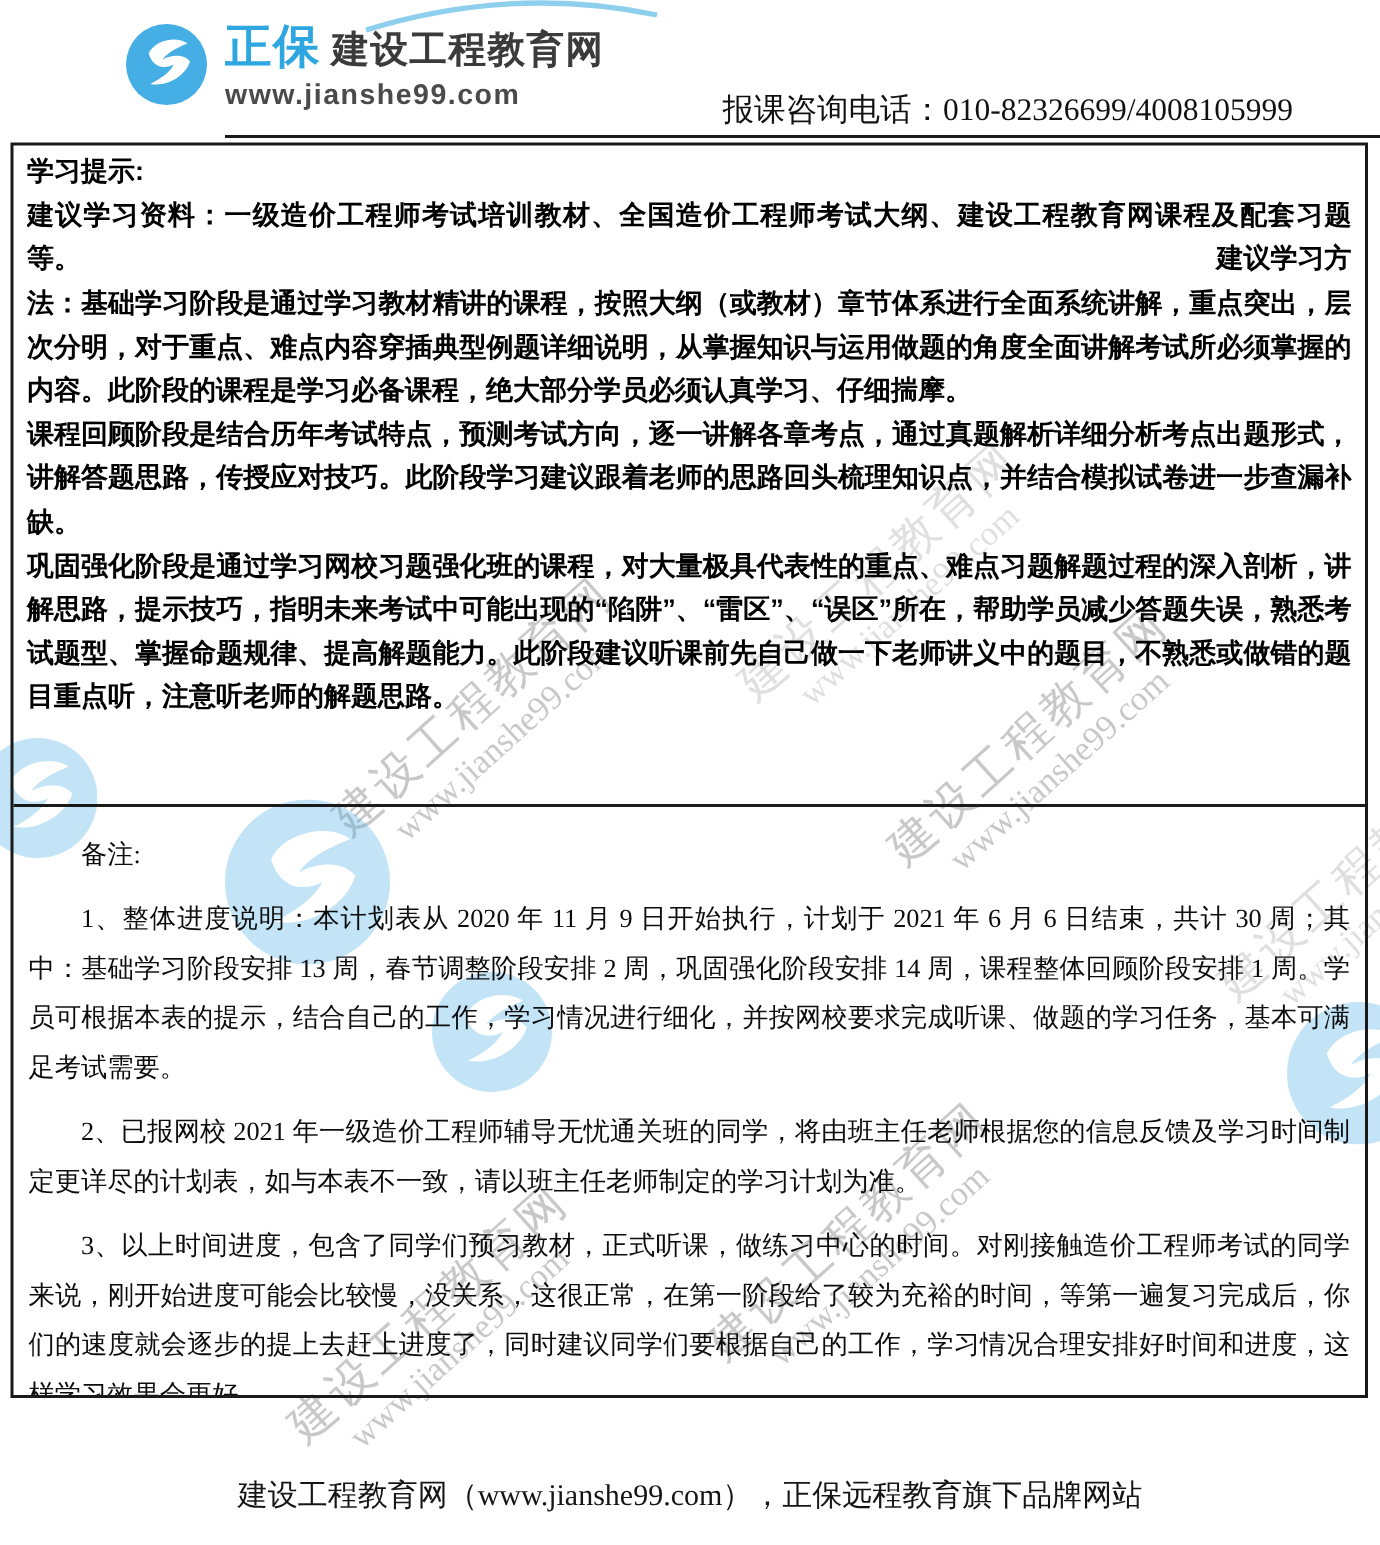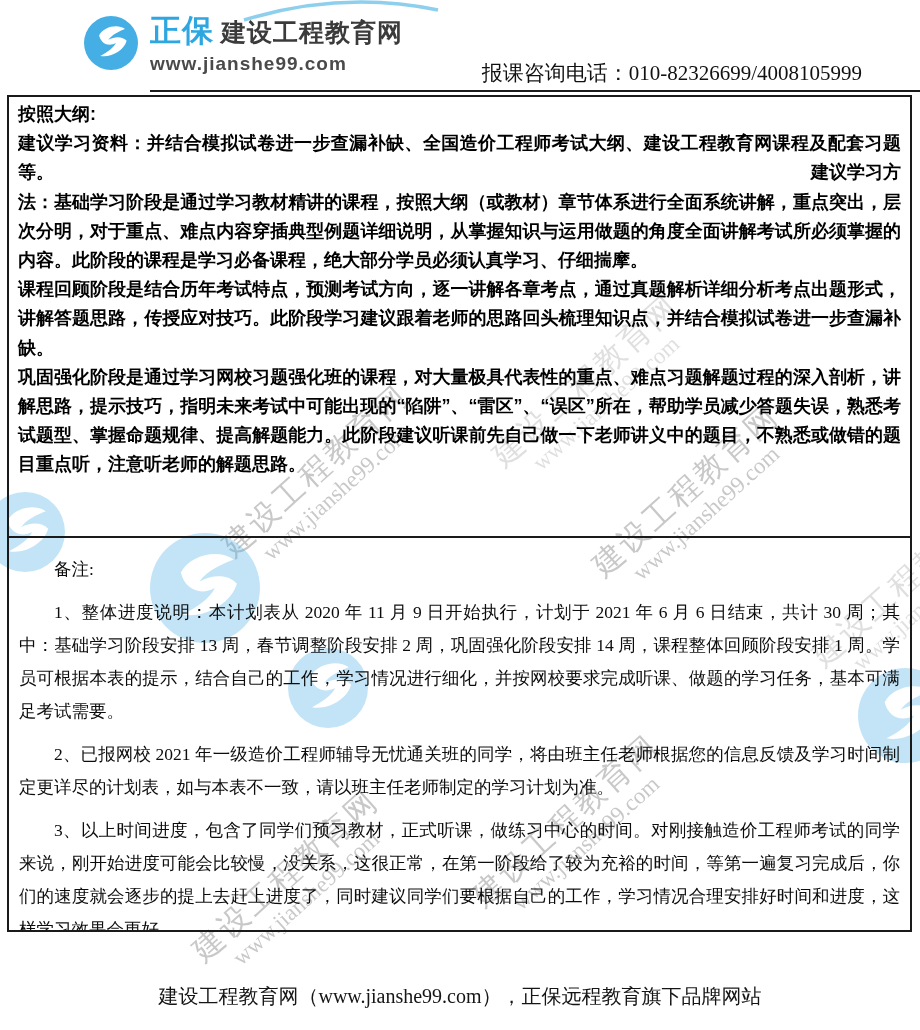--- a/index.html
+++ b/index.html
@@ -135,22 +135,22 @@
       </div>
       <div class="brand-url">www.jianshe99.com</div>
     </div>
   </div>
   <div class="phone-line">报课咨询电话：010-82326699/4008105999</div>
   <div class="header-rule"></div>
 
   <div class="doc-table">
 
     <div class="cell-tips">
-      <p>按照大纲:</p>
-      <p class="fill-line">建议学习资料：并结合模拟试卷进一步查漏补缺、全国造价工程师考试大纲、建设工程教育网课程及配套习题</p>
+      <p>学习提示:</p>
+      <p class="fill-line">建议学习资料：一级造价工程师考试培训教材、全国造价工程师考试大纲、建设工程教育网课程及配套习题</p>
       <div class="split-line">
         <span>等。</span>
         <span>建议学习方</span>
       </div>
       <p>法：基础学习阶段是通过学习教材精讲的课程，按照大纲（或教材）章节体系进行全面系统讲解，重点突出，层次分明，对于重点、难点内容穿插典型例题详细说明，从掌握知识与运用做题的角度全面讲解考试所必须掌握的内容。此阶段的课程是学习必备课程，绝大部分学员必须认真学习、仔细揣摩。</p>
       <p>课程回顾阶段是结合历年考试特点，预测考试方向，逐一讲解各章考点，通过真题解析详细分析考点出题形式，讲解答题思路，传授应对技巧。此阶段学习建议跟着老师的思路回头梳理知识点，并结合模拟试卷进一步查漏补缺。</p>
       <p>巩固强化阶段是通过学习网校习题强化班的课程，对大量极具代表性的重点、难点习题解题过程的深入剖析，讲解思路，提示技巧，指明未来考试中可能出现的“陷阱”、“雷区”、“误区”所在，帮助学员减少答题失误，熟悉考试题型、掌握命题规律、提高解题能力。此阶段建议听课前先自己做一下老师讲义中的题目，不熟悉或做错的题目重点听，注意听老师的解题思路。</p>
     </div>
 
     <div class="cell-notes">

